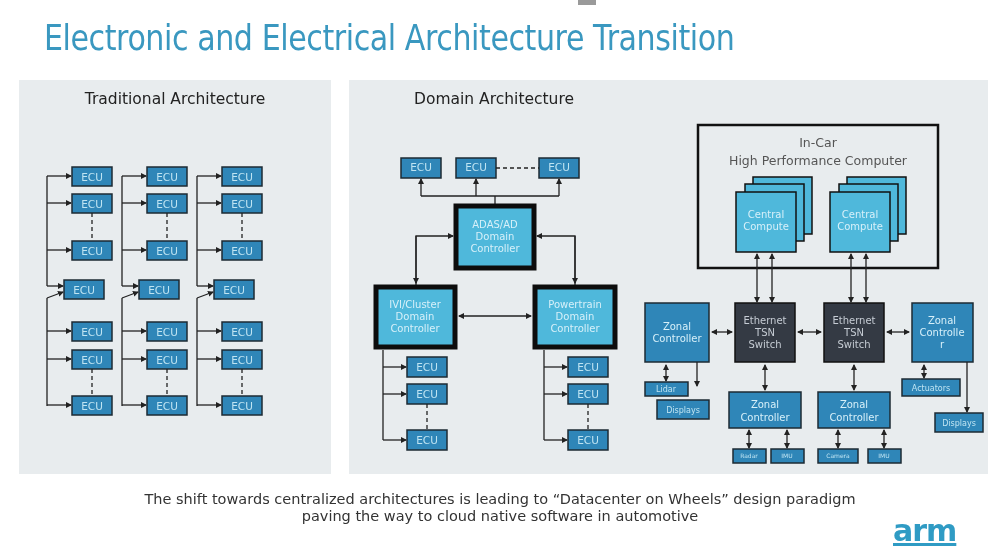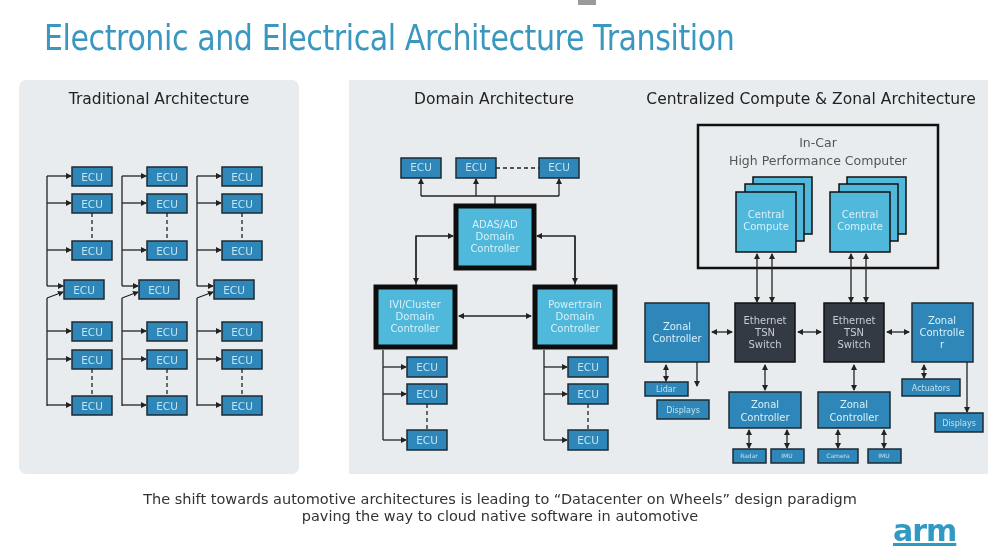--- a/index.html
+++ b/index.html
@@ -1,20 +1,20 @@
 <!DOCTYPE html>
 <html><head>
 <meta charset="utf-8">
 <style>
   html,body{margin:0;padding:0;background:#ffffff;}
   body{width:1000px;height:560px;position:relative;overflow:hidden;font-family:"Liberation Sans",sans-serif;}
   .topmark{position:absolute;left:578px;top:0;width:18px;height:5px;background:#9a9a9a;}
   .title{position:absolute;left:44px;top:18px;font-size:35px;color:#3a98c0;font-weight:300;letter-spacing:-0.5px;white-space:nowrap;font-family:"DejaVu Sans",sans-serif;font-weight:normal;transform:scaleX(0.86);transform-origin:left top;}
   .panel{position:absolute;top:80px;height:394px;background:#e8ecee;}
-  #p1{left:19px;width:280px;border-radius:7px;}
+  #p1{left:19px;width:312px;}
   #p2{left:322px;width:290px;margin-left:27px;}
   #p3{left:634px;width:354px;}
   .ptitle{position:absolute;left:0;right:0;top:10px;text-align:center;font-size:15.5px;color:#222;font-family:"DejaVu Sans",sans-serif;}
   svg{position:absolute;left:0;top:0;}
   .box{fill:#2f86b8;stroke:#1c2a33;stroke-width:1.5;}
   .lbox{fill:#4fb8db;stroke:#0d0d0d;stroke-width:5;}
   .dbox{fill:#343a44;stroke:#111;stroke-width:1.5;}
   .cbox{fill:#4fb8db;stroke:#111;stroke-width:1.5;}
   .bt{fill:#bfe4f2;font-family:"DejaVu Sans",sans-serif;font-size:10.5px;text-anchor:middle;dominant-baseline:middle;}
   .lt{fill:#d7f0f9;font-family:"DejaVu Sans",sans-serif;font-size:10px;text-anchor:middle;}
@@ -192,21 +192,20 @@
         <text class="bt" x="239" y="315">ECU</text>
         <line class="ln" x1="195" y1="360" x2="218" y2="360" marker-end="url(#ah2)"></line>
         <rect class="box" x="219" y="350" width="40" height="20"></rect>
         <text class="bt" x="239" y="361">ECU</text>
         <line class="dash" x1="239" y1="324" x2="239" y2="350"></line>
       </g>
   </svg>
 </div>
 
 <div class="panel" id="p3">
-  <div class="ptitle">Centralized Compute &amp; Zonal  Architecture</div>
   <svg width="354" height="394">
     <defs>
       <marker id="ah3" markerWidth="6" markerHeight="6" refX="5" refY="3" orient="auto" markerUnits="userSpaceOnUse">
         <path d="M0,0 L6,3 L0,6 z" fill="#222"></path>
       </marker>
       <marker id="ah3s" markerWidth="6" markerHeight="6" refX="1" refY="3" orient="auto" markerUnits="userSpaceOnUse">
         <path d="M6,0 L0,3 L6,6 z" fill="#222"></path>
       </marker>
     </defs>
 
@@ -285,15 +284,15 @@
     <text class="xt" x="115" y="376">Radar</text>
     <rect class="box" x="137" y="369" width="33" height="14"></rect>
     <text class="xt" x="153" y="376">IMU</text>
     <rect class="box" x="184" y="369" width="40" height="14"></rect>
     <text class="xt" x="204" y="376">Camera</text>
     <rect class="box" x="234" y="369" width="33" height="14"></rect>
     <text class="xt" x="250" y="376">IMU</text>
   </svg>
 </div>
 
-<div class="caption" id="cap1">The shift towards automotive architectures is leading to “Datacenter on Wheels” design paradigm</div>
+<div class="caption" id="cap1">The shift towards centralized architectures is leading to “Datacenter on Wheels” design paradigm</div>
 <div class="caption" id="cap2">paving the way to cloud native software in automotive</div>
 <div class="logo">arm</div>
 
 </body></html>

